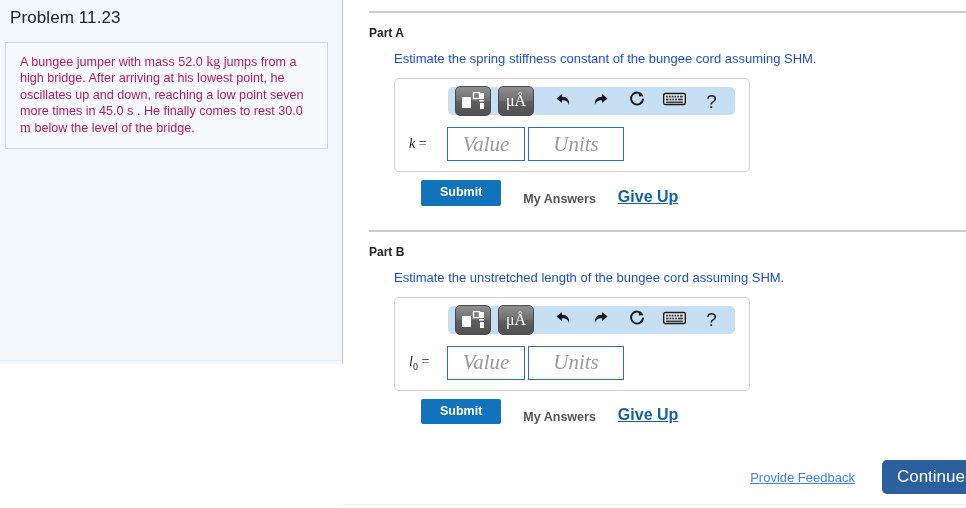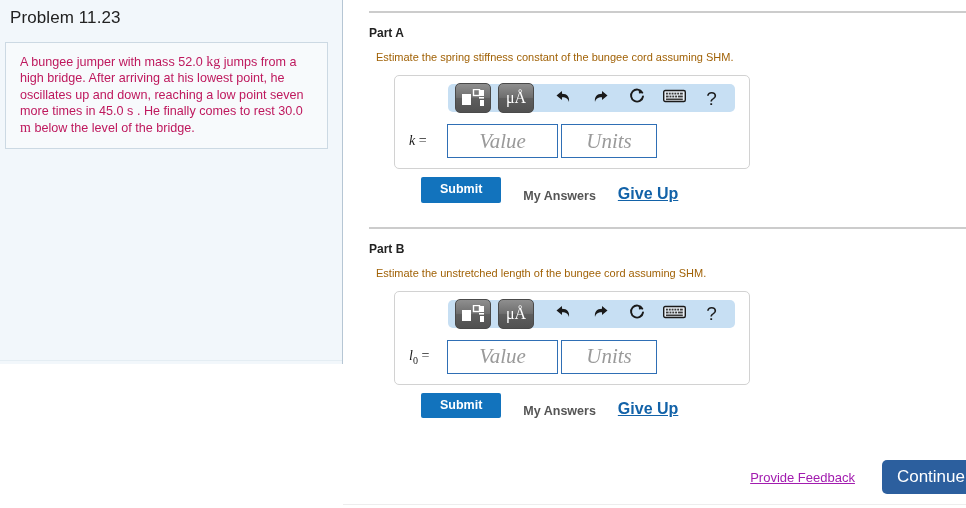--- a/index.html
+++ b/index.html
@@ -78,23 +78,23 @@
   .hr.top { margin-top: 11px; }
   .hr.mid { margin-top: 0; }
 
   .part-label {
     font-size: 12px;
     font-weight: bold;
     color: #222222;
     margin: 13px 0 0 26px;
   }
   .part-question {
-    font-size: 11px;
-    color: #a16207;
-    margin: 11px 0 0 33px;
+    font-size: 13px;
+    color: #1d4ed8;
+    margin: 11px 0 0 51px;
   }
 
   
   .answer-card {
     margin: 12px 0 0 51px;
     width: 356px;
     border: 1px solid #d2d2d2;
     border-radius: 5px;
     background: #ffffff;
     box-sizing: border-box;
@@ -175,21 +175,21 @@
     display: flex;
     align-items: center;
     justify-content: center;
     font-family: "Liberation Serif", serif;
     font-style: italic;
     font-size: 21px;
     color: #9a9a9a;
     background: #ffffff;
     cursor: text;
   }
-  .field.value { width: 111px; margin-right: 3px; }
+  .field.value { width: 78px; margin-right: 3px; }
   .field.units { width: 96px; }
 
   .action-row {
     display: flex;
     align-items: flex-end;
     margin: 8px 0 0 78px;
   }
   .submit-btn {
     background: #1273bd;
     color: #ffffff;
@@ -220,21 +220,21 @@
 
   
   .footer {
     position: absolute;
     right: 0;
     bottom: 14px;
     display: flex;
     align-items: center;
   }
   .feedback-link {
-    color: #a21caf;
+    color: #3b82f6;
     font-size: 13px;
     text-decoration: underline;
     cursor: pointer;
     margin-right: 27px;
     margin-left: 12px;
   }
   .continue-btn {
     background: #2c5f9e;
     color: #ffffff;
     font-size: 17px;

